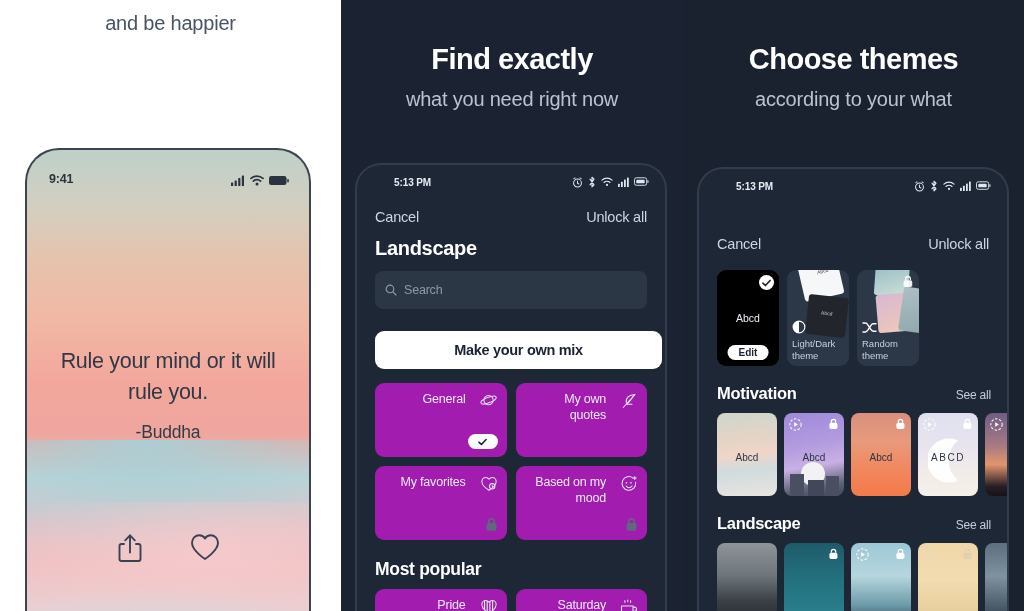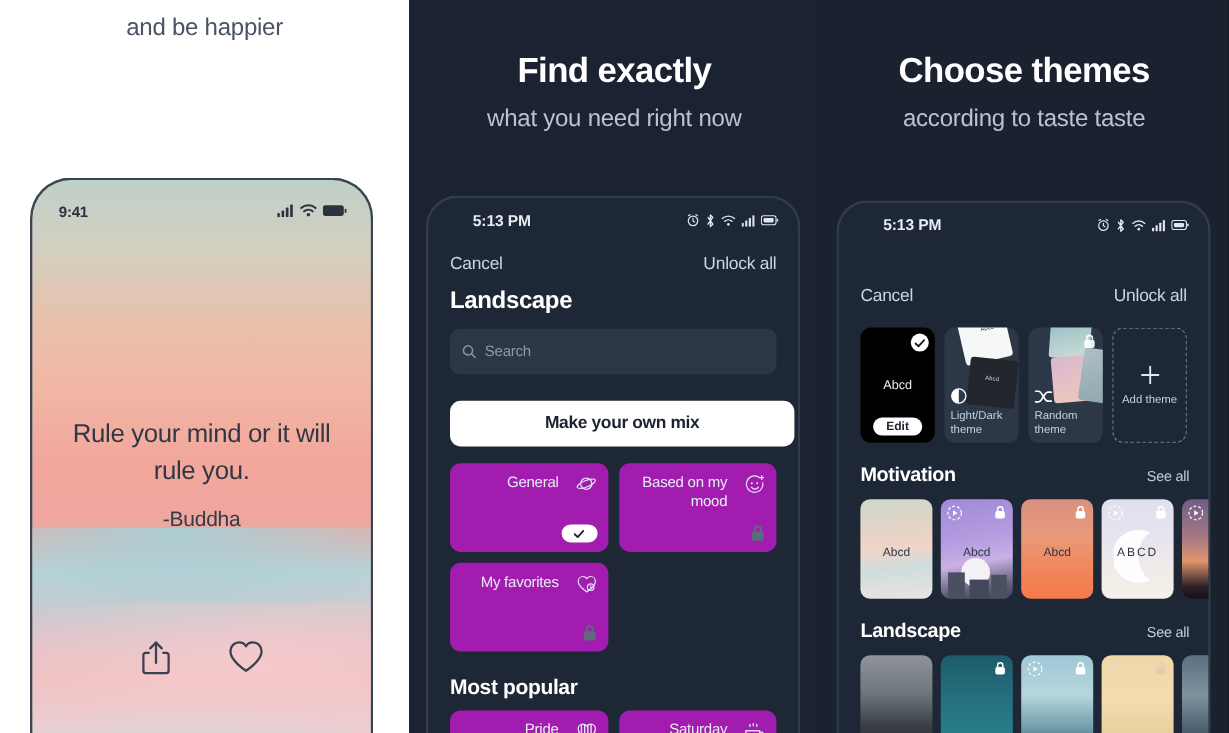--- a/index.html
+++ b/index.html
@@ -44,22 +44,22 @@
   .p1-wave2 {
     position: absolute; left: -15%; top: 68%; width: 135%; height: 26%;
     background: radial-gradient(ellipse at 60% 40%, rgba(246,202,204,0.95) 0%, rgba(246,202,204,0) 70%);
   }
   .p1-wave3 {
     position: absolute; left: -10%; bottom: -4%; width: 130%; height: 20%;
     background: radial-gradient(ellipse at 45% 90%, rgba(196,222,228,0.9) 0%, rgba(196,222,228,0) 72%);
   }
   .statusbar1 {
     position: absolute; top: 0; left: 0; right: 0; height: 36px;
-    display: flex; align-items: flex-start; justify-content: space-between;
-    padding: 20px 20px 0 22px;
+    display: flex; align-items: flex-end; justify-content: space-between;
+    padding: 1px 20px 0 22px;
     gap: 12px;
   }
   .stime1 { font-size: 12.5px; font-weight: 600; color: #2b3240; letter-spacing: -0.2px; }
   .sicons { display: flex; align-items: flex-end; gap: 5px; }
   .quote-wrap {
     position: absolute; left: 0; right: 0; top: 196px; text-align: center; padding: 0 22px;
   }
   .quote-text { font-size: 21.5px; line-height: 31px; color: #303845; font-weight: 400; letter-spacing: -0.3px; }
   .quote-author { margin-top: 14px; font-size: 17.5px; color: #333b47; letter-spacing: -0.2px; }
   .p1-actions {
@@ -73,21 +73,21 @@
     border-radius: 26px 26px 0 0;
     border: 2px solid #323c4c;
     border-bottom: none;
     background: #1e2735;
     overflow: hidden;
   }
   .dphone2 { left: 14px; top: 163px; width: 312px; height: 448px; }
   .dphone3 { left: 14px; top: 167px; width: 312px; height: 444px; }
 
   .dstatus { display: flex; align-items: center; justify-content: space-between; padding: 11px 16px 0 18px; }
-  .dtime { font-size: 13px; font-weight: 700; color: #e7ecf3; letter-spacing: -0.1px; padding-left: 19px; }
+  .dtime { font-size: 10px; font-weight: 700; color: #e7ecf3; letter-spacing: -0.1px; padding-left: 19px; }
   .dicons { display: flex; align-items: center; gap: 5px; color: #dfe6ef; }
 
   .navrow { display: flex; justify-content: space-between; padding: 0 18px; }
   .navrow.n2 { margin-top: 21px; }
   .navrow.n3 { margin-top: 44px; }
   .nav-link { font-size: 14.5px; color: #ccd5e1; letter-spacing: -0.2px; }
   .nav-link.right { color: #ccd5e1; }
 
   .sec-title { font-size: 20px; font-weight: 700; color: #ffffff; letter-spacing: -0.3px; padding: 0 18px; margin-top: 12px; }
 
@@ -291,47 +291,57 @@
           </div>
           <div class="tile-badge">
             <div class="check-pill">
               <svg width="9" height="8" viewBox="0 0 10 8">
                   <path d="M1 4.2l2.8 2.6L9 1.2" stroke="#1b2230" stroke-width="1.7" fill="none" stroke-linecap="round" stroke-linejoin="round"></path>
                 </svg>
             </div>
           </div>
         </div>
 
+        <div class="tile">
+          <div class="tile-label">My own quotes</div>
+          <div class="tile-ico">
+            <svg width="18" height="18" viewBox="0 0 20 20">
+                <path d="M16.5 2.8c-6 .6-9.6 3.8-9.6 7.8 0 1.5.5 2.6 1 3.3L16.5 2.8z" stroke="#e2e8f1" stroke-width="1.15" fill="none" stroke-linejoin="round"></path>
+                <path d="M3.6 17.2L16.5 2.8" stroke="#e2e8f1" stroke-width="1.15" stroke-linecap="round"></path>
+                <path d="M8 13.6h5.4" stroke="#e2e8f1" stroke-width="1.15" stroke-linecap="round"></path>
+              </svg>
+          </div>
+        </div>
+
+        <div class="tile">
+          <div class="tile-label">My favorites</div>
+          <div class="tile-ico">
+            <svg width="18" height="17" viewBox="0 0 20 19">
+                <path d="M10 17S2 12 2 7.2C2 4.6 4 2.7 6.4 2.7c1.5 0 2.8.8 3.6 2 .8-1.2 2.1-2 3.6-2C16 2.7 18 4.6 18 7.2 18 12 10 17 10 17z" stroke="#e2e8f1" stroke-width="1.15" fill="none" stroke-linejoin="round"></path>
+                <circle cx="13.6" cy="12.6" r="3" stroke="#e2e8f1" stroke-width="1.15" fill="none"></circle>
+                <path d="M13.6 11.1v1.6l1.1.7" stroke="#e2e8f1" stroke-width="1" stroke-linecap="round" fill="none"></path>
+              </svg>
+          </div>
+          <div class="tile-badge lock-sm">
+            <svg width="13" height="15" viewBox="0 0 14 16">
+                <rect x="1.6" y="6.4" width="10.8" height="8.4" rx="2.2" fill="#5d6a7d"></rect>
+                <path d="M4.2 6.4V4.6a2.8 2.8 0 015.6 0v1.8" stroke="#5d6a7d" stroke-width="1.7" fill="none"></path>
+              </svg>
+          </div>
+        </div>
 
         <div class="tile">
           <div class="tile-label">Based on my mood</div>
           <div class="tile-ico">
             <svg width="18" height="18" viewBox="0 0 20 20">
                 <path d="M17.4 8.2A7.6 7.6 0 1114.6 3.4" stroke="#e2e8f1" stroke-width="1.15" fill="none" stroke-linecap="round"></path>
                 <circle cx="7.2" cy="8.6" r=".95" fill="#e2e8f1"></circle>
                 <circle cx="12.2" cy="8.6" r=".95" fill="#e2e8f1"></circle>
                 <path d="M6.8 12.2c.9 1.3 2 1.9 3.3 1.9s2.4-.6 3.3-1.9" stroke="#e2e8f1" stroke-width="1.15" fill="none" stroke-linecap="round"></path>
                 <path d="M16.4 1.6v3.4M14.7 3.3h3.4" stroke="#e2e8f1" stroke-width="1.15" stroke-linecap="round"></path>
-              </svg>
-          </div>
-          <div class="tile-badge lock-sm">
-            <svg width="13" height="15" viewBox="0 0 14 16">
-                <rect x="1.6" y="6.4" width="10.8" height="8.4" rx="2.2" fill="#5d6a7d"></rect>
-                <path d="M4.2 6.4V4.6a2.8 2.8 0 015.6 0v1.8" stroke="#5d6a7d" stroke-width="1.7" fill="none"></path>
-              </svg>
-          </div>
-        </div>
-
-        <div class="tile">
-          <div class="tile-label">My favorites</div>
-          <div class="tile-ico">
-            <svg width="18" height="17" viewBox="0 0 20 19">
-                <path d="M10 17S2 12 2 7.2C2 4.6 4 2.7 6.4 2.7c1.5 0 2.8.8 3.6 2 .8-1.2 2.1-2 3.6-2C16 2.7 18 4.6 18 7.2 18 12 10 17 10 17z" stroke="#e2e8f1" stroke-width="1.15" fill="none" stroke-linejoin="round"></path>
-                <circle cx="13.6" cy="12.6" r="3" stroke="#e2e8f1" stroke-width="1.15" fill="none"></circle>
-                <path d="M13.6 11.1v1.6l1.1.7" stroke="#e2e8f1" stroke-width="1" stroke-linecap="round" fill="none"></path>
               </svg>
           </div>
           <div class="tile-badge lock-sm">
             <svg width="13" height="15" viewBox="0 0 14 16">
                 <rect x="1.6" y="6.4" width="10.8" height="8.4" rx="2.2" fill="#5d6a7d"></rect>
                 <path d="M4.2 6.4V4.6a2.8 2.8 0 015.6 0v1.8" stroke="#5d6a7d" stroke-width="1.7" fill="none"></path>
               </svg>
           </div>
         </div>
       </div>
@@ -364,21 +374,21 @@
                 <path d="M6.2 4.6V2.8M9.2 3.9V2.1M12.2 4.6V2.8" stroke="#e2e8f1" stroke-width="1.15" stroke-linecap="round"></path>
               </svg>
           </div>
         </div>
       </div>
     </div>
   </div>
 
   <div class="panel panel-3">
     <div class="hl hl-d">Choose themes</div>
-    <div class="sub sub-d">according to taste taste</div>
+    <div class="sub sub-d">according to your what</div>
 
     <div class="dphone dphone3">
       <div class="dstatus">
         <div class="dtime">5:13 PM</div>
         <div class="dicons">
           <span>
             <svg width="11" height="11" viewBox="0 0 12 12">
                 <circle cx="6" cy="6.6" r="4.3" stroke="#dfe6ef" stroke-width="1.1" fill="none"></circle>
                 <path d="M6 4.4v2.3l1.5.9" stroke="#dfe6ef" stroke-width="1.1" fill="none" stroke-linecap="round"></path>
                 <path d="M2 1.8L3.4 1M10 1.8L8.6 1" stroke="#dfe6ef" stroke-width="1.1" stroke-linecap="round"></path>
@@ -457,28 +467,20 @@
           </div>
           <div class="tc-ico-left">
             <svg width="15" height="13" viewBox="0 0 16 14">
                 <path d="M1 2.2h2.6c1.2 0 1.8.7 2.6 1.9l3.2 5c.8 1.2 1.4 1.9 2.6 1.9H15" stroke="#ffffff" stroke-width="1.5" fill="none" stroke-linecap="round"></path>
                 <path d="M1 11.8h2.6c1.2 0 1.8-.7 2.6-1.9l3.2-5c.8-1.2 1.4-1.9 2.6-1.9H15" stroke="#ffffff" stroke-width="1.5" fill="none" stroke-linecap="round"></path>
               </svg>
           </div>
           <div class="tc-caption">Random theme</div>
         </div>
 
-        <div class="theme-card tc-dashed">
-          <span>
-            <svg width="19" height="19" viewBox="0 0 20 20">
-                <path d="M10 2.8v14.4M2.8 10h14.4" stroke="#dfe6ef" stroke-width="1.7" stroke-linecap="round"></path>
-              </svg>
-          </span>
-          <div class="tc-add-label">Add theme</div>
-        </div>
       </div>
 
       <div class="cat-head">
         <div class="cat-name">Motivation</div>
         <div class="cat-seeall">See all</div>
       </div>
       <div class="thumb-row">
 
         <div class="thumb" style="background:linear-gradient(175deg,#cfd6cd 0%,#e3d4c6 30%,#f0d5c8 50%,#cfdcdd 68%,#e9e4e0 100%);">
           <div class="lbl">Abcd</div>

